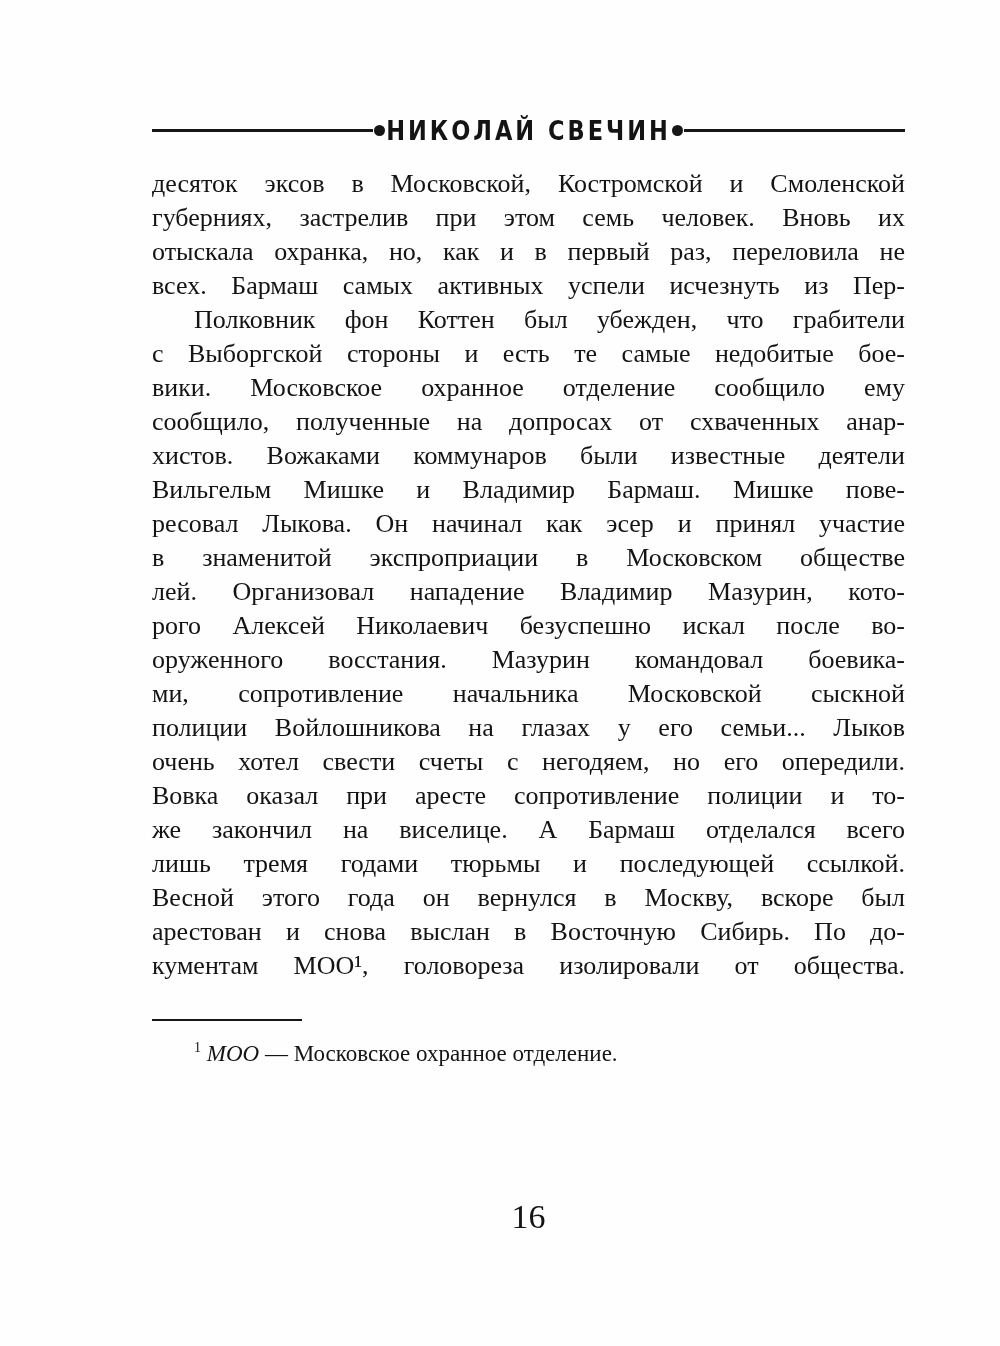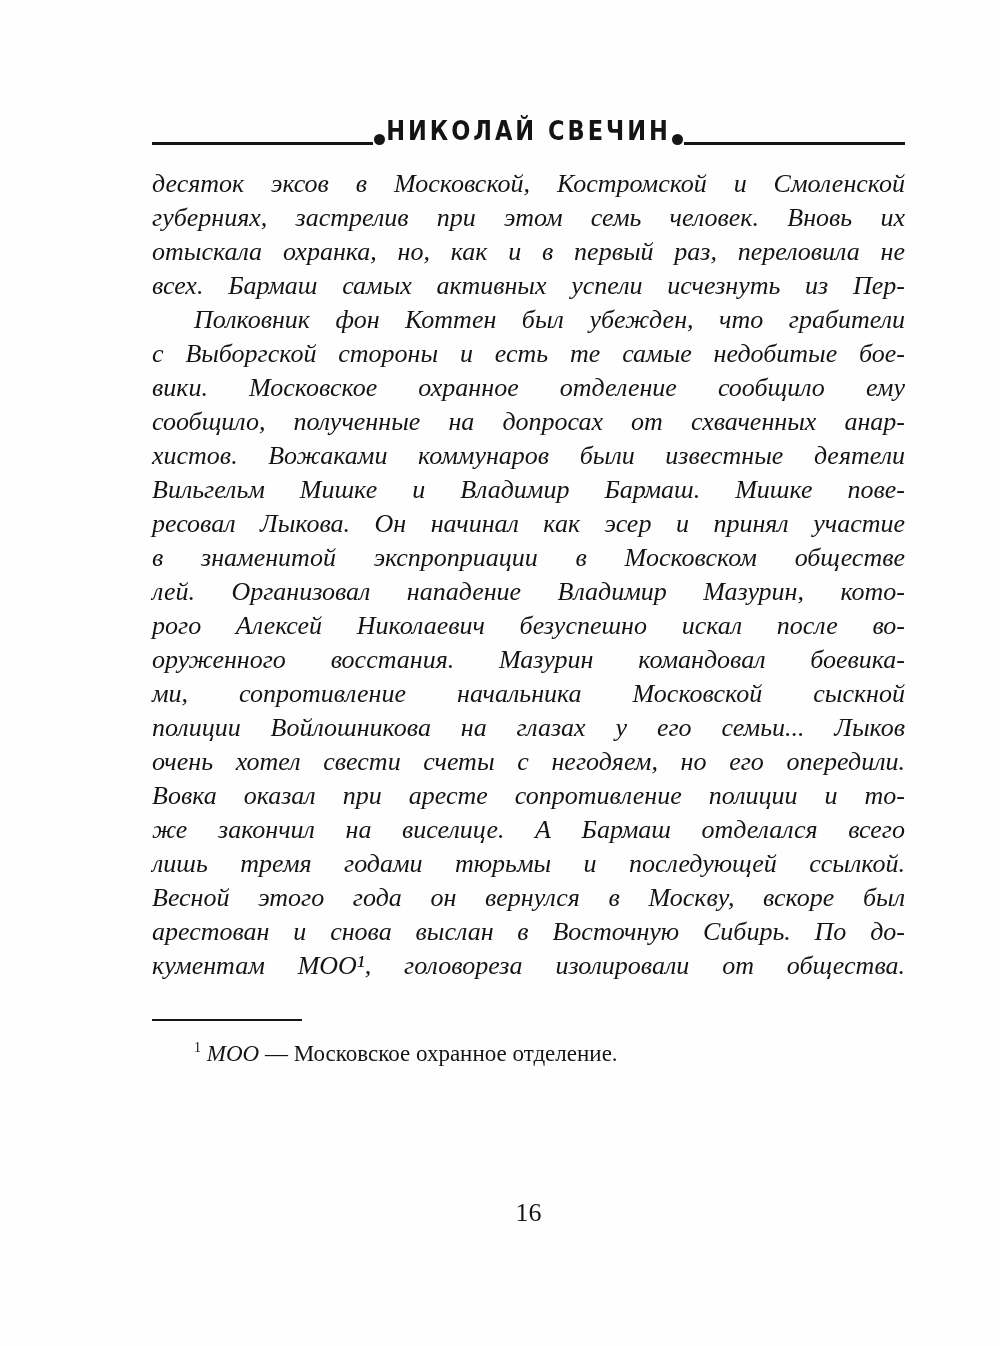--- a/index.html
+++ b/index.html
@@ -17,21 +17,21 @@
     overflow: hidden;
   }
   .content {
     position: absolute;
     left: 152px;
     top: 0;
     width: 753px;
   }
   .chapter-header {
     display: flex;
-    align-items: flex-end;
+    align-items: center;
     gap: 1px;
     margin-top: 116px;
   }
   .hrule {
     flex: 1 1 auto;
     height: 0;
     border-top: 3px solid #161616;
   }
   .hdot {
     width: 11px;
@@ -55,21 +55,20 @@
     font-size: 26px;
     line-height: 34px;
   }
   .para {
     margin: 0;
   }
   .line {
     display: block;
     text-align: justify;
     text-align-last: justify;
-    font-style: italic;
   }
   .line.lastline {
     text-align: left;
     text-align-last: left;
   }
   .line.indent {
     padding-left: 42px;
   }
   .footnote-rule {
     margin-top: 36px;
@@ -89,21 +88,21 @@
   }
   .footnote sup {
     font-size: 14px;
   }
   .page-number {
     position: absolute;
     left: 152px;
     width: 753px;
     top: 1198px;
     text-align: center;
-    font-size: 26px;
+    font-size: 34px;
   }
 </style>
 </head>
 <body>
 
 <div class="page">
   <div class="content">
 
     <header class="chapter-header">
       <span class="hrule"></span>

